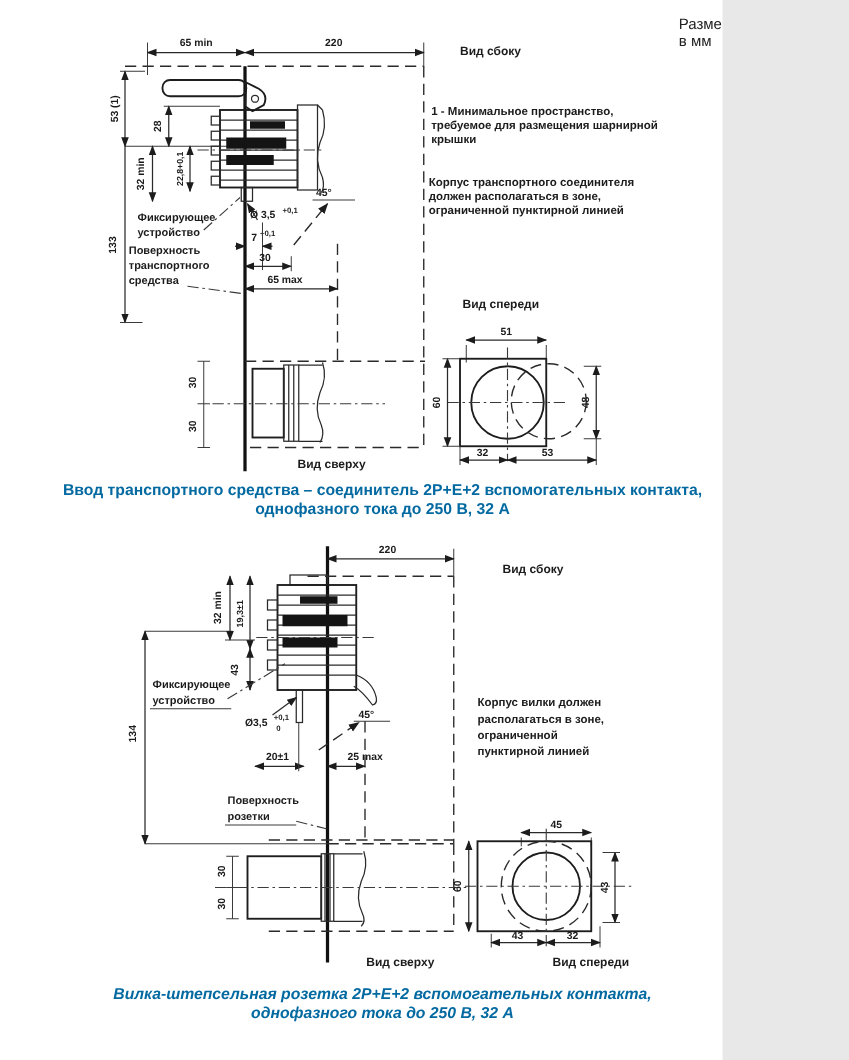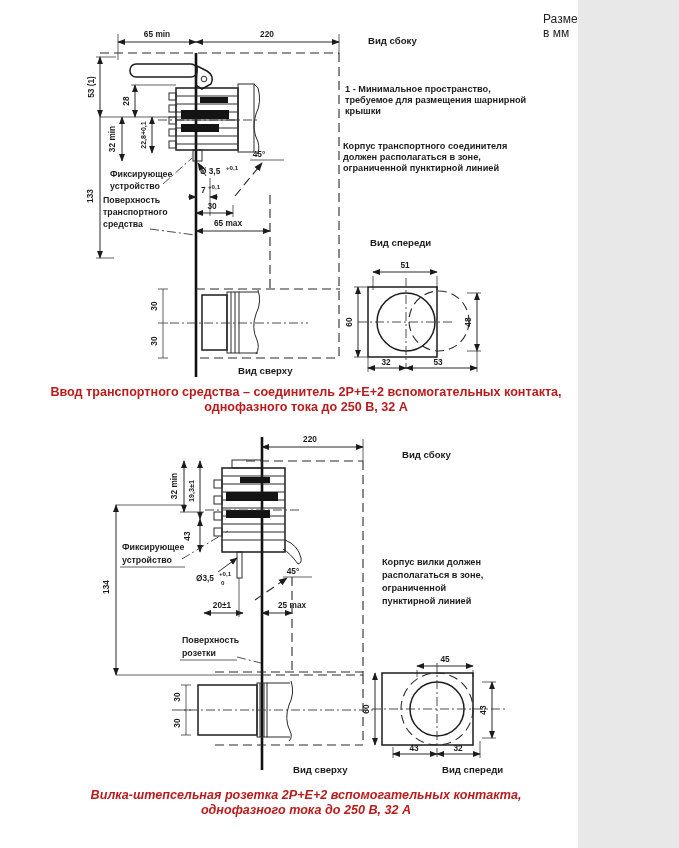--- a/index.html
+++ b/index.html
@@ -1,20 +1,20 @@
 <!DOCTYPE html>
 <html><head>
 <meta charset="utf-8">
 <style>
   html,body{margin:0;padding:0;background:#e8e8e8;}
   .page{position:relative;width:578px;height:848px;background:#ffffff;overflow:hidden;
         font-family:"Liberation Sans", sans-serif;color:#1c1c1c;}
   .units{position:absolute;left:543px;top:12px;font-size:12px;color:#222;}
   .caption{position:absolute;left:8px;width:596px;text-align:center;font-weight:bold;
-           font-size:12.6px;line-height:15px;color:#b91c1c;}
+           font-size:12.6px;line-height:15px;color:#0369a1;}
   .cap1{top:385px;}
   .cap2{top:788px;font-style:italic;}
   svg{position:absolute;left:0;}
   svg text{font-family:"Liberation Sans", sans-serif;fill:#1c1c1c;font-weight:600;}
   .dim{font-size:8.3px;}
   .dimsup{font-size:6.2px;}
   .lbl{font-size:8.8px;}
   .view{font-size:9.6px;font-weight:bold;}
   .note{font-size:9.2px;font-weight:600;}
   .s   {stroke:#2a2a2a;stroke-width:1;fill:none;}

